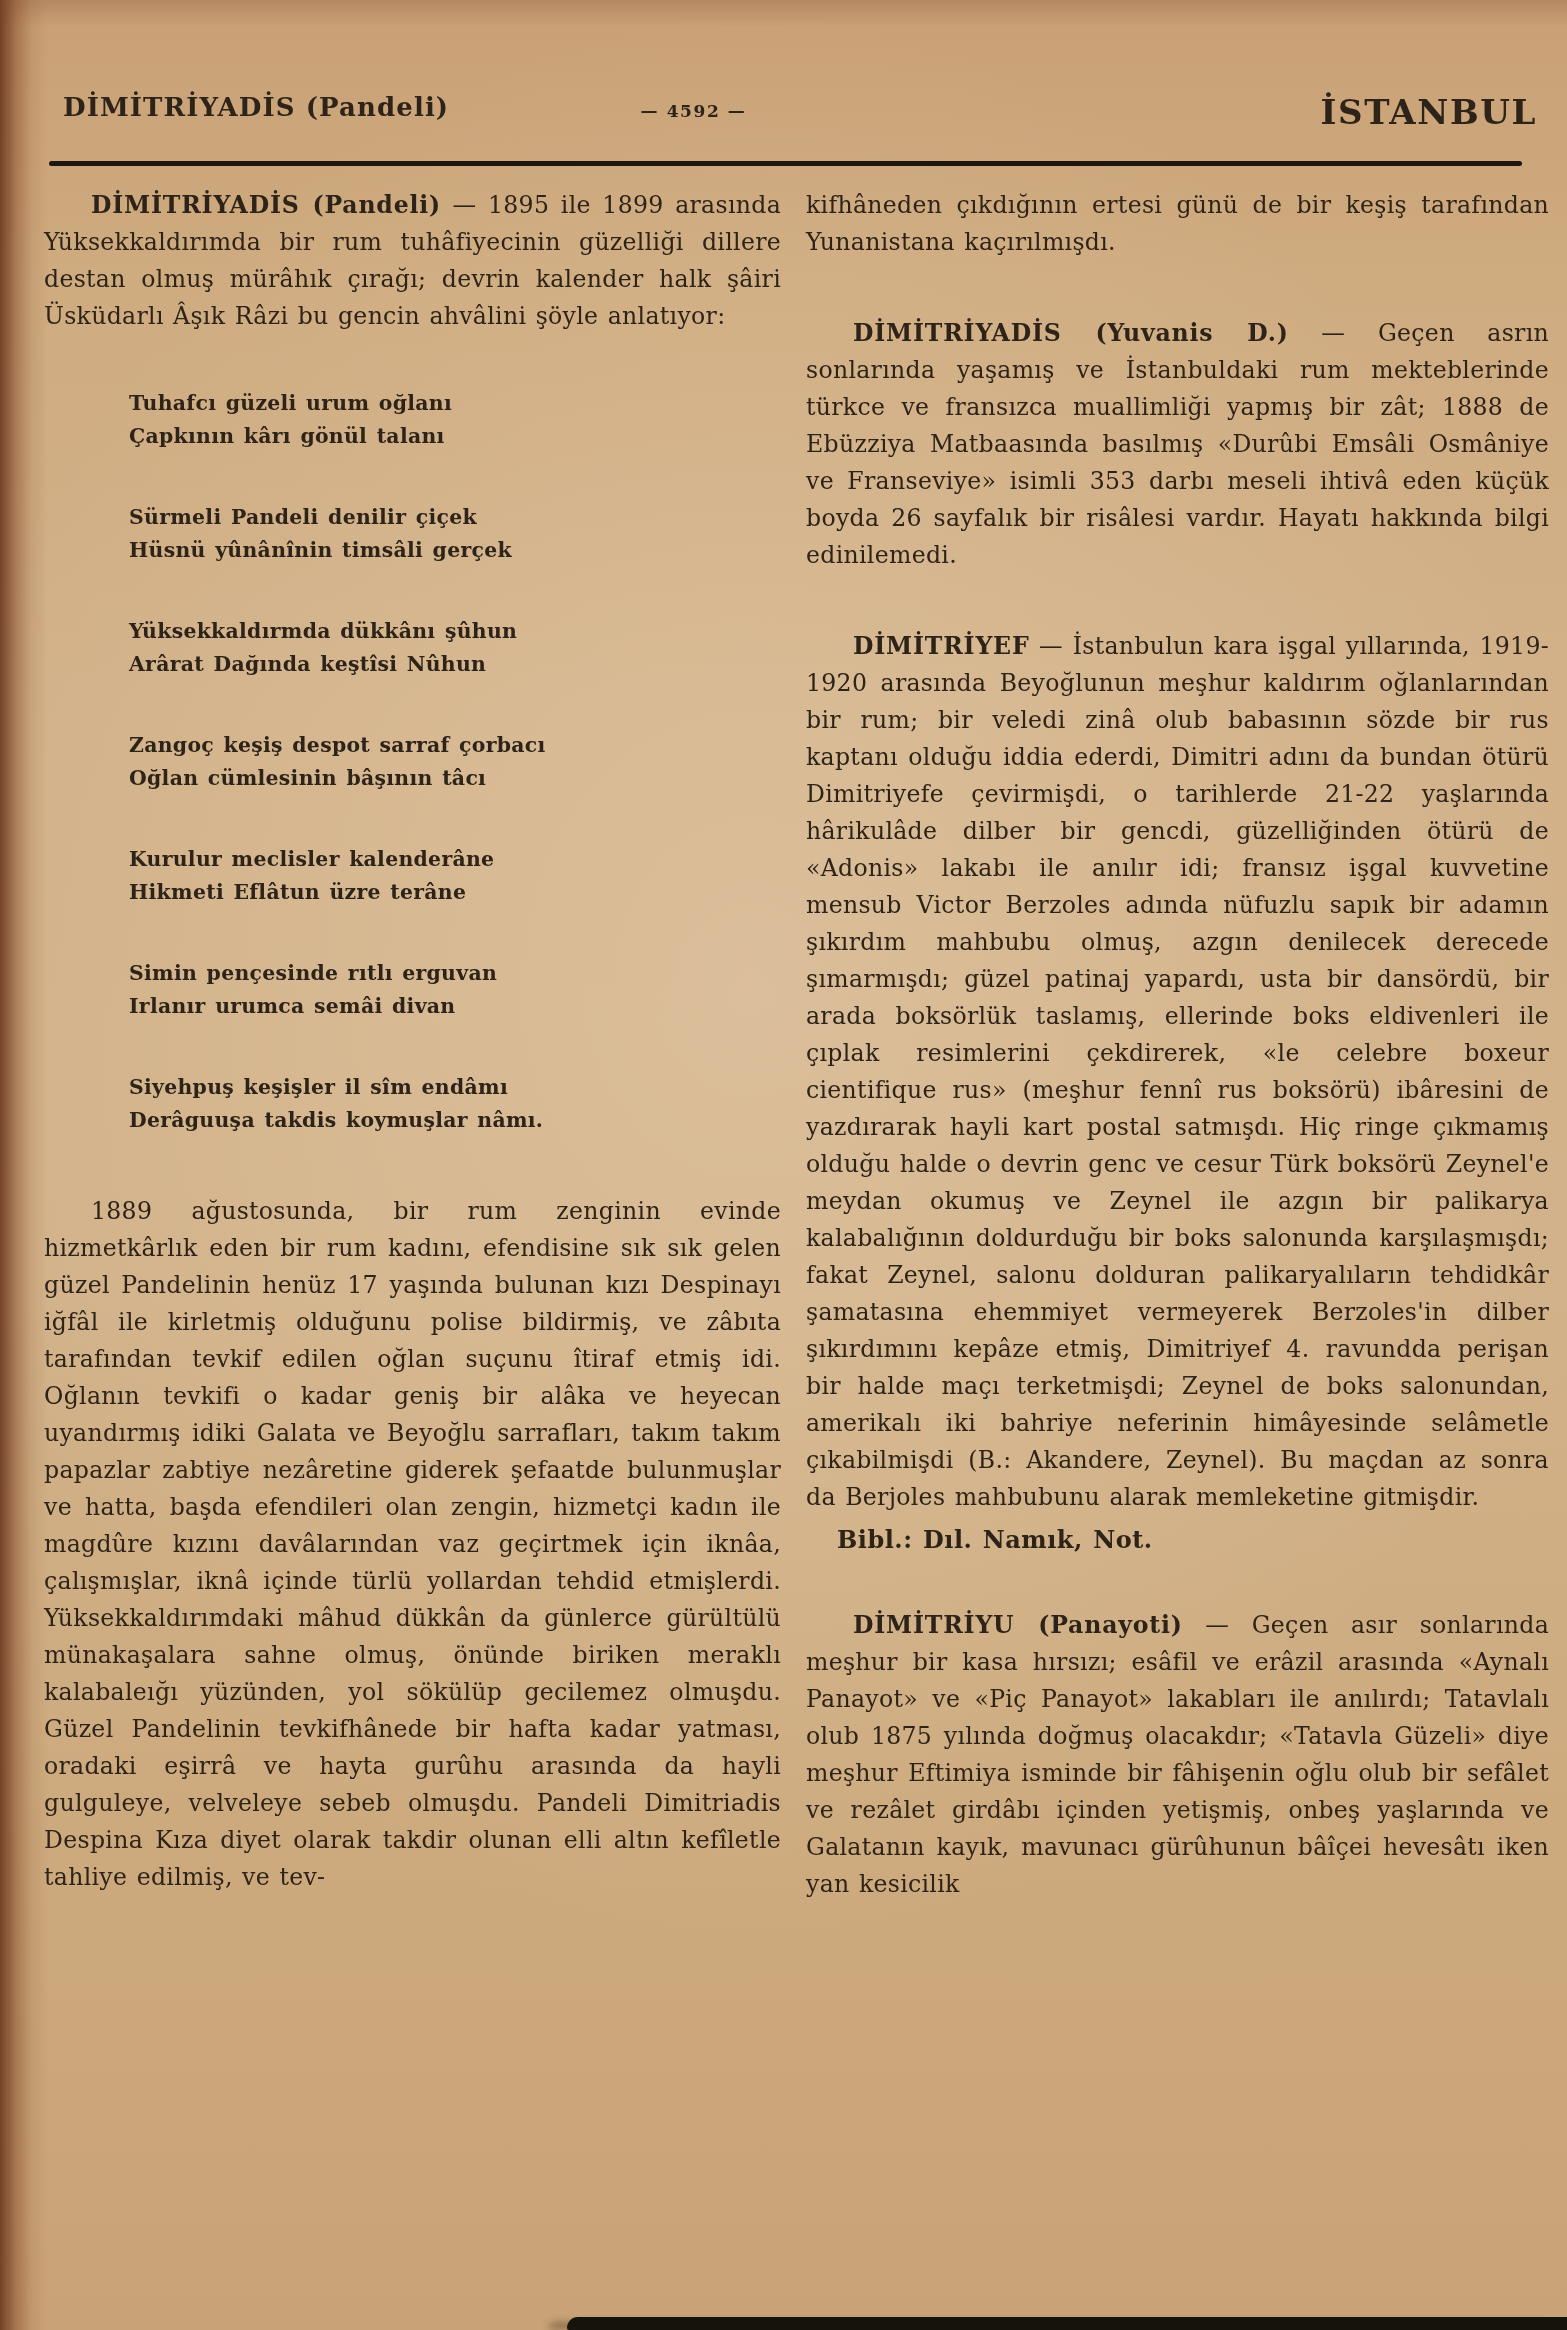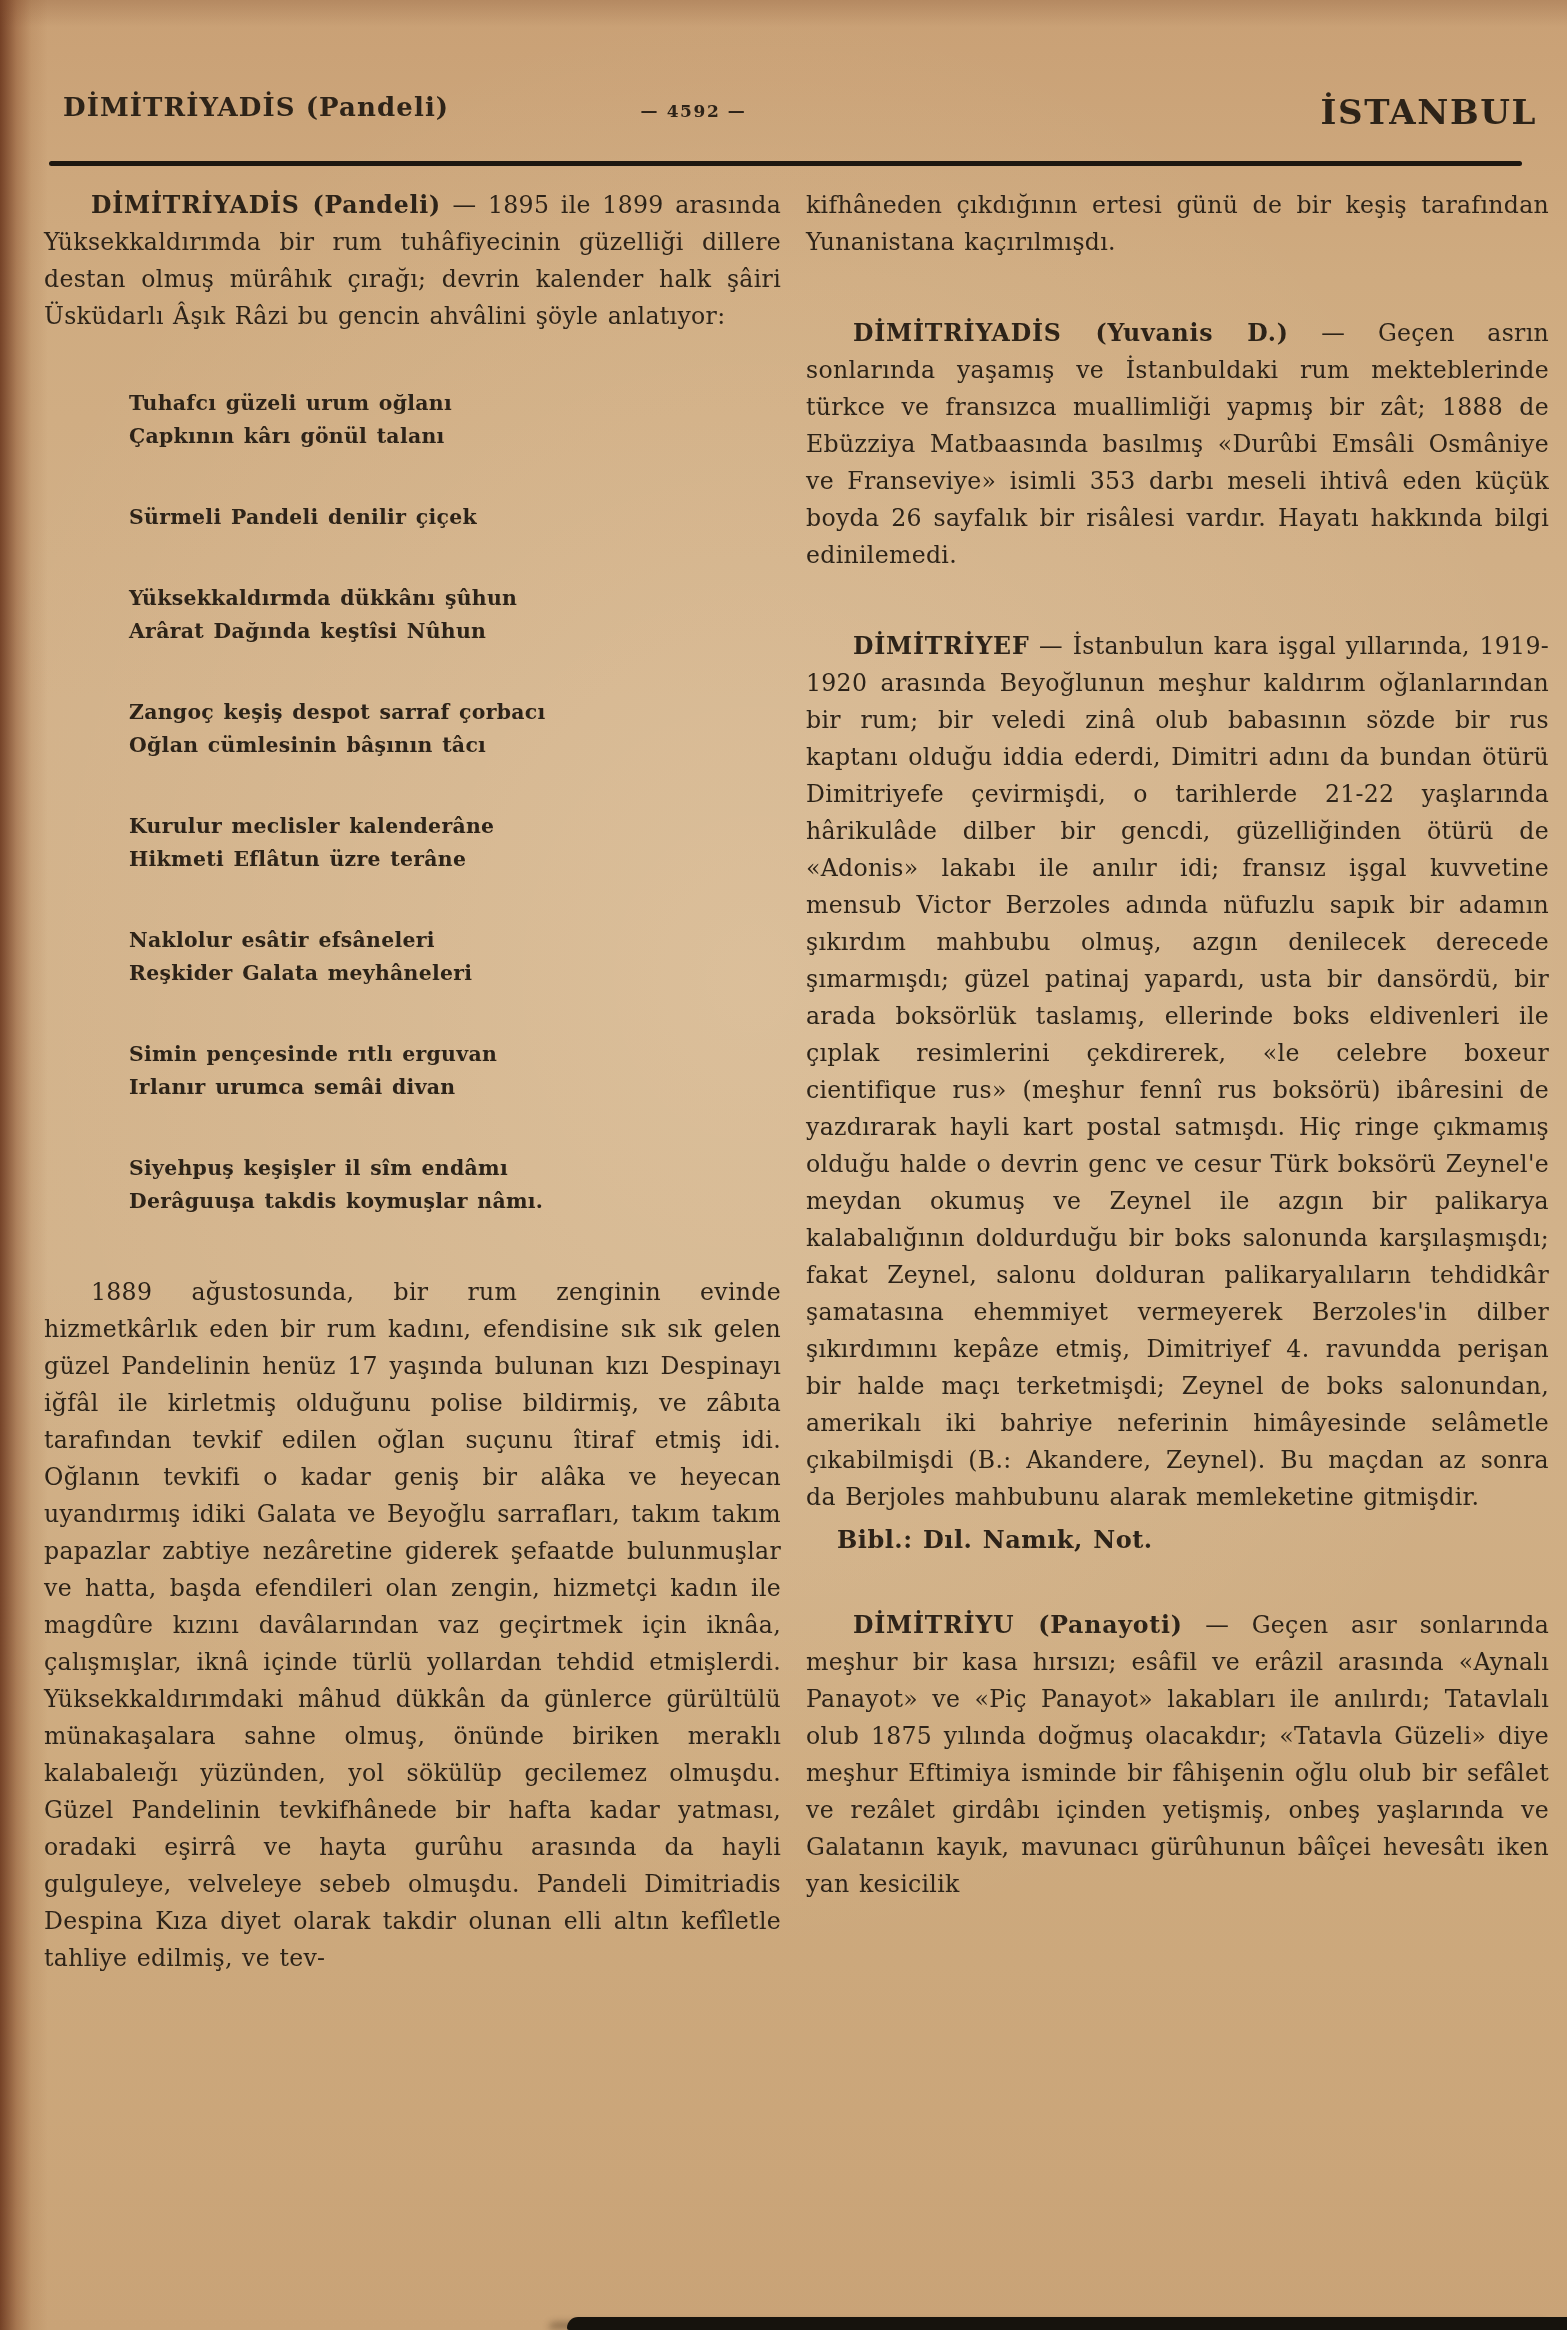--- a/index.html
+++ b/index.html
@@ -90,36 +90,33 @@
   <div class="col col-left">
     <p class="entry"><b class="lead">DİMİTRİYADİS (Pandeli)</b><span> — 1895 ile 1899 arasında Yüksekkaldırımda bir rum tuhâfiyecinin güzelliği dillere destan olmuş mürâhık çırağı; devrin kalender halk şâiri Üsküdarlı Âşık Râzi bu gencin ahvâlini şöyle anlatıyor:</span></p>
 
     <div class="poem">
       <div class="couplet">
         <div class="poem-line">Tuhafcı güzeli urum oğlanı</div>
         <div class="poem-line">Çapkının kârı gönül talanı</div>
       </div>
       <div class="couplet">
         <div class="poem-line">Sürmeli Pandeli denilir çiçek</div>
+        <div class="poem-line">Hüsnü yûnânînin timsâli gerçek</div>
       </div>
       <div class="couplet">
         <div class="poem-line">Yüksekkaldırmda dükkânı şûhun</div>
         <div class="poem-line">Arârat Dağında keştîsi Nûhun</div>
       </div>
       <div class="couplet">
         <div class="poem-line">Zangoç keşiş despot sarraf çorbacı</div>
         <div class="poem-line">Oğlan cümlesinin bâşının tâcı</div>
       </div>
       <div class="couplet">
         <div class="poem-line">Kurulur meclisler kalenderâne</div>
         <div class="poem-line">Hikmeti Eflâtun üzre terâne</div>
-      </div>
-      <div class="couplet">
-        <div class="poem-line">Naklolur esâtir efsâneleri</div>
-        <div class="poem-line">Reşkider Galata meyhâneleri</div>
       </div>
       <div class="couplet">
         <div class="poem-line">Simin pençesinde rıtlı erguvan</div>
         <div class="poem-line">Irlanır urumca semâi divan</div>
       </div>
       <div class="couplet">
         <div class="poem-line">Siyehpuş keşişler il sîm endâmı</div>
         <div class="poem-line">Derâguuşa takdis koymuşlar nâmı.</div>
       </div>
     </div>

